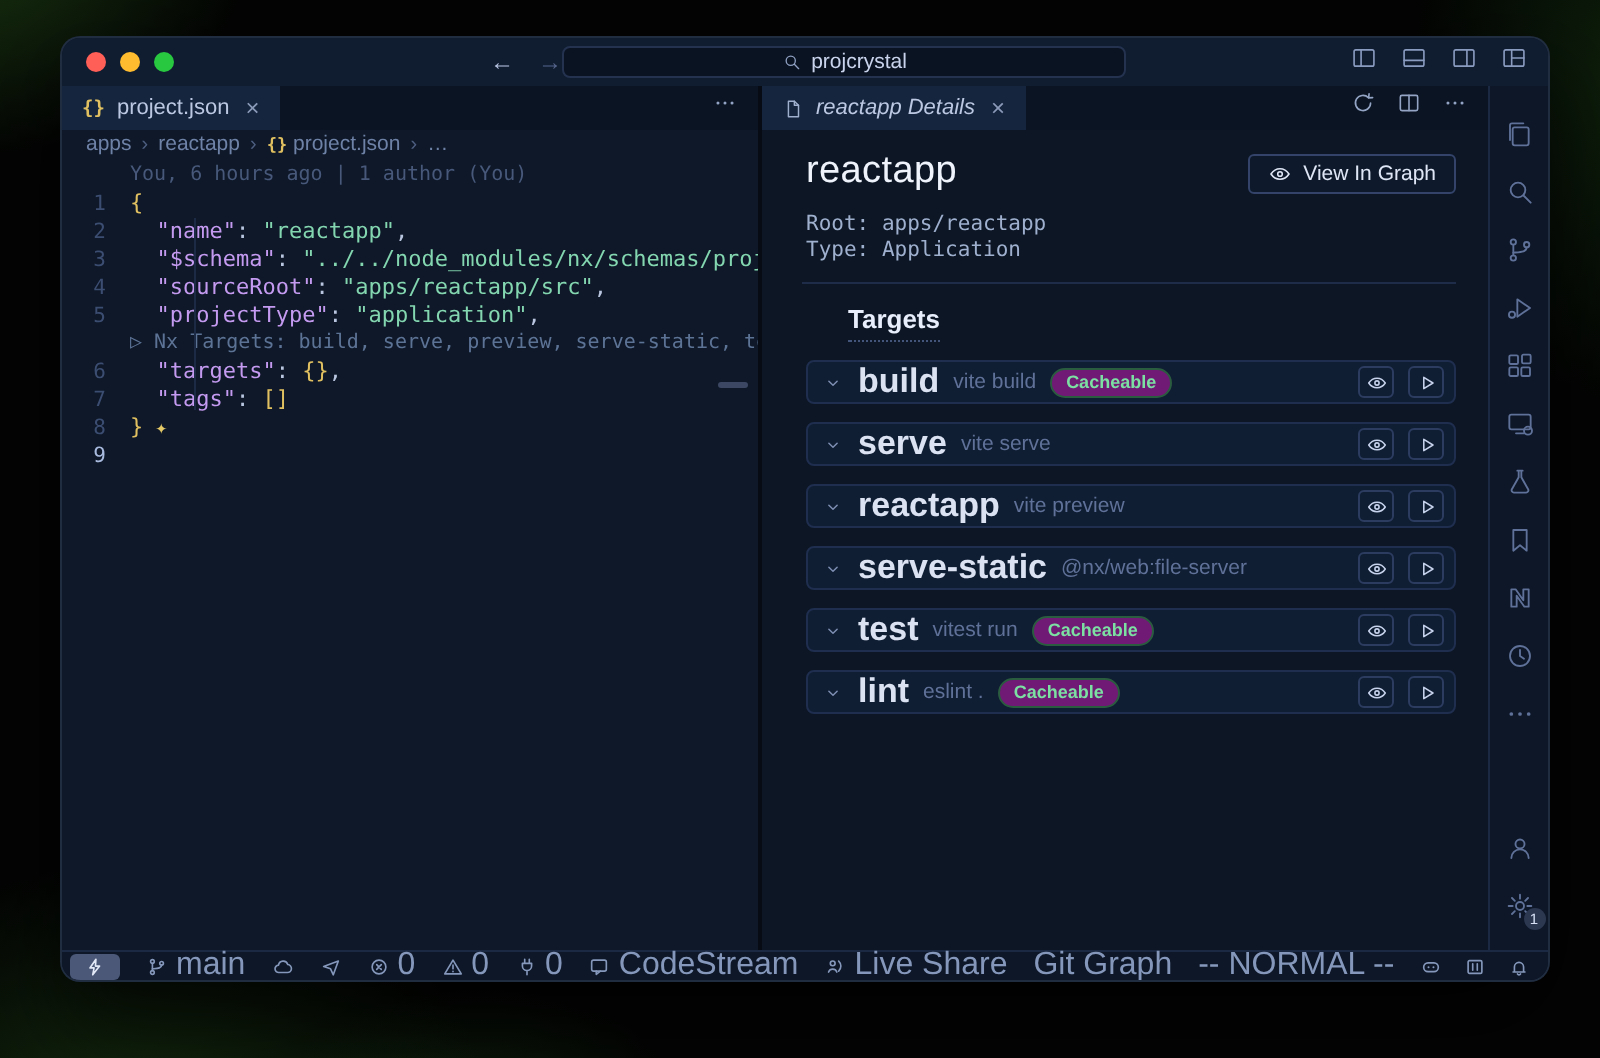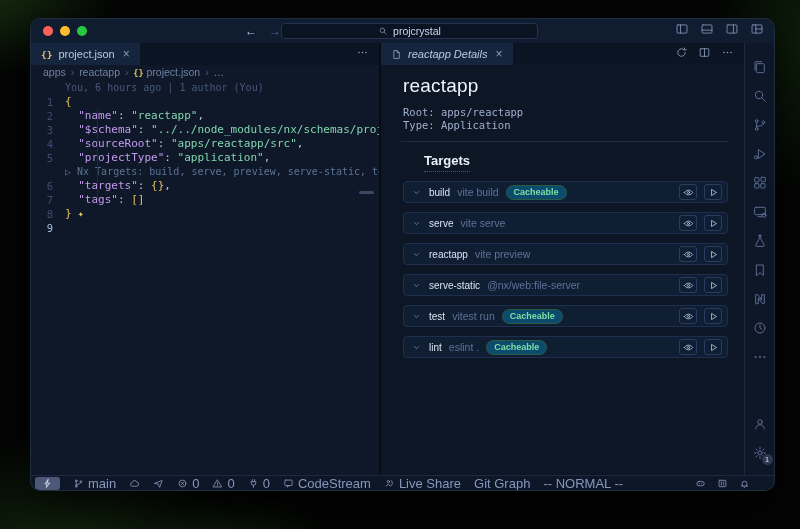--- a/index.html
+++ b/index.html
@@ -24,21 +24,21 @@
   .ic{ width:15px; height:15px; stroke:currentColor; fill:none; stroke-width:1.6;
        stroke-linecap:round; stroke-linejoin:round; flex:none; }
   
   .titlebar{ height:24px; flex:none; background:#101c30; display:flex; align-items:center;
              position:relative; padding:0 12px; }
   .lights{ display:flex; gap:7px; align-items:center; }
   .light{ width:10px; height:10px; border-radius:50%; }
   .nav{ position:absolute; left:214px; top:0; height:24px; display:flex; align-items:center; gap:12px;
         font-size:12px; }
   .nav .back{ color:#b6c3e0; } .nav .fwd{ color:#54648a; }
-  .searchbox{ position:absolute; left:250px; top:4px; width:257px; height:16px;
+  .searchbox{ position:absolute; left:250px; top:4px; width:282px; height:16px;
     background:#0a1322; border:1px solid #24324f; border-radius:4px;
     display:flex; align-items:center; justify-content:center; gap:5px;
     color:#c9d4ec; font-size:10.5px; }
   .searchbox .ic{ width:10px; height:10px; color:#8fa0c2; }
   .tb-icons{ position:absolute; right:10px; top:0; height:24px; display:flex; align-items:center; gap:11px;
              color:#8a9cc0; }
   .tb-icons .ic{ width:14px; height:14px; stroke-width:1.4; }
   
   .main{ flex:1; display:flex; min-height:0; }
   .editors{ flex:1; display:flex; min-width:0; }
@@ -82,41 +82,41 @@
     background:rgba(20,34,58,.35); }
   .btn-graph .ic{ width:12px; height:12px; }
   .d-meta{ margin-top:9px; font-family:"DejaVu Sans Mono",monospace; font-size:10.5px; color:#9fb0cf;
            line-height:13px; }
   .d-hr{ border:none; border-top:1px solid #1e2c49; margin:9px 8px 9px -2px; }
   .d-sec{ display:inline-block; font-size:13px; font-weight:700; color:#e8eefb;
           border-bottom:1px dotted #44557c; padding-bottom:3px; margin-bottom:9px;margin-left:21px; }
   .t-row{ display:flex; align-items:center; gap:7px; height:22px; margin:0 8px 9px 0;
           border:1px solid #1f2e4e; border-radius:4px; background:#101e33; padding:0 5px 0 7px; }
   .t-row .chev{ width:11px; height:11px; color:#7e8fb4; }
-  .t-name{ font-size:10px; font-weight:400; color:#dbe3f3; }
+  .t-name{ font-size:17px; font-weight:700; color:#dbe3f3; }
   .t-cmd{ font-size:10.5px; color:#5f7198; }
-  .t-badge{ font-size:9px; font-weight:700; color:#7ce0a3; border:1px solid #2a5c3f; background:#0c4a6e;
+  .t-badge{ font-size:9px; font-weight:700; color:#7ce0a3; border:1px solid #2a5c3f; background:#701a75;
             border-radius:8px; padding:1.5px 7px; }
   .t-sp{ flex:1; }
   .t-btn{ width:18px; height:16px; border:1px solid #2c3c60; border-radius:3px; display:flex;
           align-items:center; justify-content:center; color:#c7d3ec; background:transparent; }
   .t-btn .ic{ width:11px; height:11px; stroke-width:1.7; }
   
   .activitybar{ width:30px; flex:none; background:#0d1728; border-left:1px solid #1b2942;
     display:flex; flex-direction:column; align-items:center; padding:9px 0 8px; }
   .ab-btn{ width:26px; height:29px; display:flex; align-items:center; justify-content:center;
            color:#5f7198; position:relative; }
   .ab-btn .ic{ width:16px; height:16px; stroke-width:1.4; }
   .ab-spacer{ flex:1; }
   .ab-badge{ position:absolute; right:0px; bottom:2px; min-width:11px; height:11px; border-radius:6px;
     background:#2c3750; color:#d7e0f4; font-size:7.5px; display:flex; align-items:center; justify-content:center;
     padding:0 2px; }
   
   .statusbar{ height:15px; flex:none; background:#0d1728; border-top:1px solid #1b2942;
-    display:flex; align-items:center; padding:0 24px 0 4px; font-size:13px; color:#8598bb; gap:13px; }
+    display:flex; align-items:center; padding:0 24px 0 4px; font-size:16px; color:#8598bb; gap:13px; }
   .sb-item{ display:flex; align-items:center; gap:4px; white-space:nowrap; }
   .sb-item .ic{ width:11px; height:11px; stroke-width:1.8; }
   .sb-item.boxed{ background:#4b5878; color:#e3e9f7; border-radius:3px; padding:1px 7px; height:13px; }
   .sb-right{ margin-left:auto; display:flex; align-items:center; gap:11px; }
 </style>
 </head>
 <body>
 
 <svg width="0" height="0" style="position:absolute" aria-hidden="true">
   <defs>
@@ -355,20 +355,26 @@
                   <use href="#i-split"></use>
                 </svg></span>
               <span><svg class="ic">
                   <use href="#i-dots"></use>
                 </svg></span>
             </div>
         </div>
         <div class="details">
           <div class="d-head">
             <div class="d-title">reactapp</div>
+            <div class="btn-graph">
+              <svg class="ic">
+                  <use href="#i-eye"></use>
+                </svg>
+              <span>View In Graph</span>
+            </div>
           </div>
           <div class="d-meta">
             <div><span>Root:</span> <span>apps/reactapp</span></div>
             <div><span>Type:</span> <span>Application</span></div>
           </div>
           <hr class="d-hr">
           <div class="d-sec">Targets</div>
           <div id="targets-list">
               <div class="t-row">
                 <svg class="ic chev">

